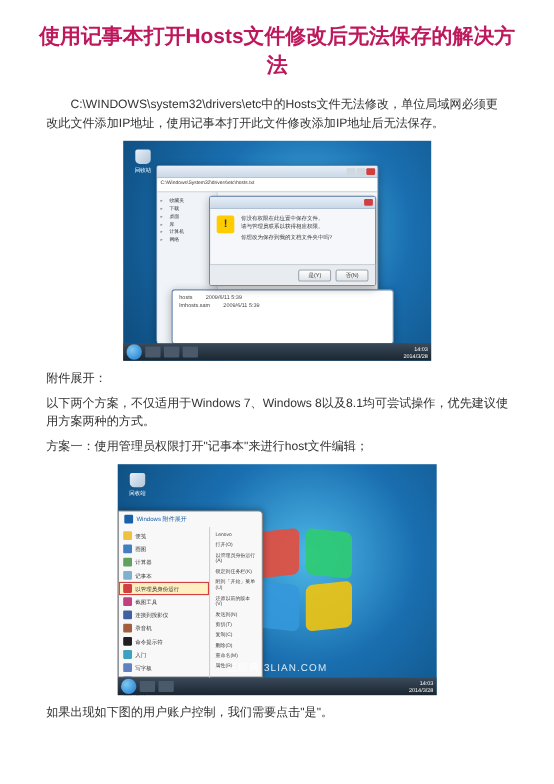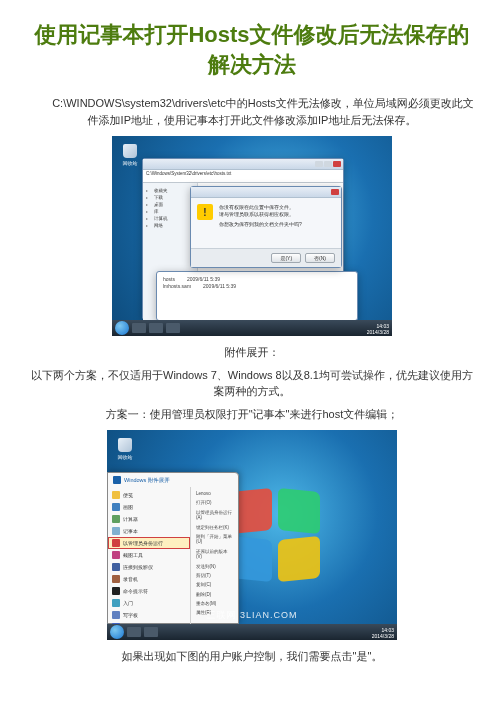--- a/index.html
+++ b/index.html
@@ -6,30 +6,29 @@
     margin: 0;
     padding: 20px 30px;
     font-family: "Microsoft YaHei", "SimSun", Arial, sans-serif;
     font-size: 11px;
     color: #333;
     background: #fff;
     width: 504px;
     box-sizing: border-box;
   }
   h1 {
-    font-size: 22px;
+    font-size: 19px;
     font-weight: bold;
     text-align: center;
     margin: 0 0 15px 0;
-    color: #4d7c0f;
+    color: #be185d;
   }
   p {
-    margin: 6px 0;
+    margin: 6px 12px;
     line-height: 1.5;
-    text-align: center;
   }
   .intro {
     text-indent: 2em;
   }
   .screenshot {
     display: block;
     margin: 8px auto;
     position: relative;
     overflow: hidden;
   }

